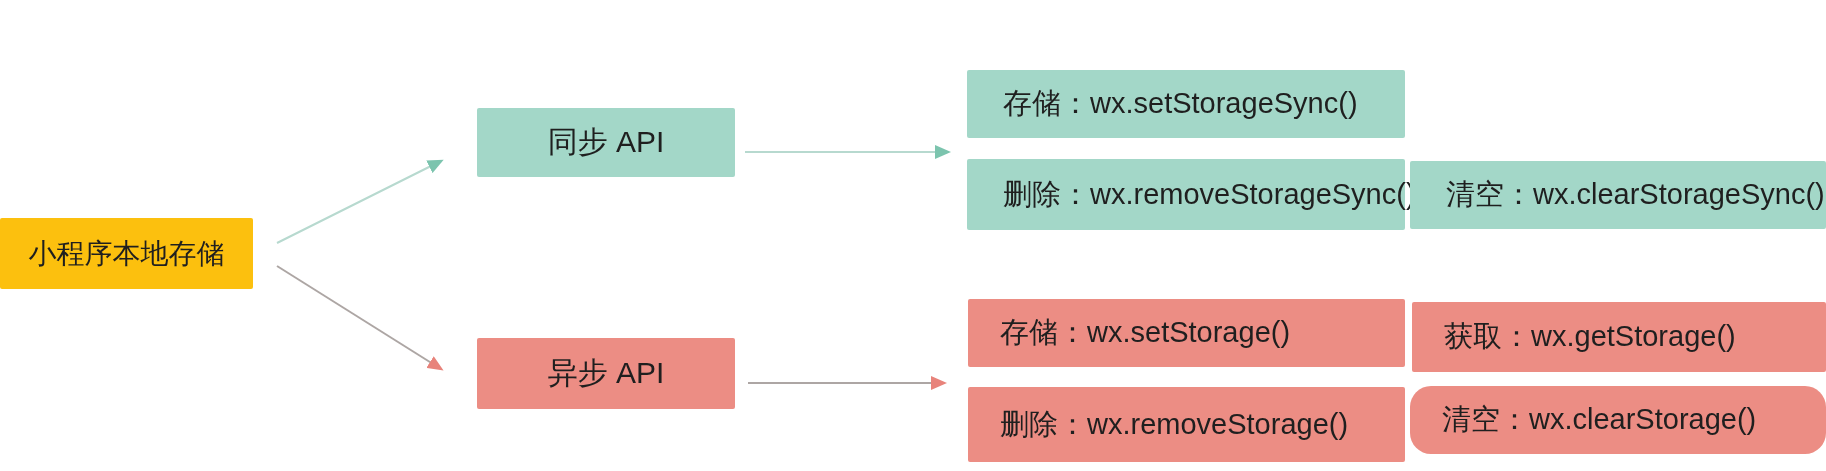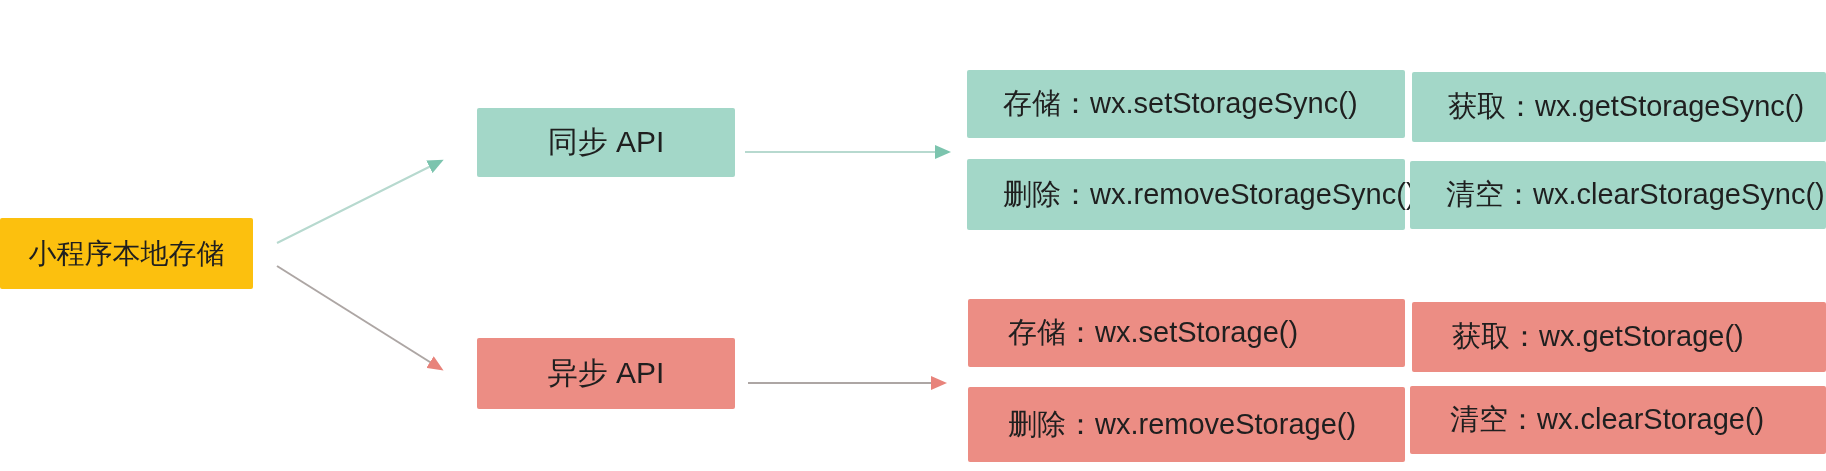--- a/index.html
+++ b/index.html
@@ -34,29 +34,29 @@
   .root-node{
     left:0;top:218px;width:253px;height:71px;
     background:var(--yellow);
     font-size:28px;
   }
   .branch{width:258px;height:69px;font-size:30px;}
   .branch.sync{left:477px;top:108px;background:var(--teal);}
   .branch.async{left:477px;top:338px;height:71px;background:var(--red);}
   .leaf{font-size:29px;}
   .leaf.teal{background:var(--teal);padding-left:36px;}
-  .leaf.red{background:var(--red);padding-left:40px;}
+  .leaf.red{background:var(--red);padding-left:32px;}
   .l1{left:967px;top:70px;width:438px;height:68px;}
   .l2{left:1412px;top:72px;width:414px;height:70px;}
   .l3{left:967px;top:159px;width:438px;height:71px;}
   .l4{left:1410px;top:161px;width:416px;height:68px;}
   .l5{left:968px;top:299px;width:437px;height:68px;}
   .l6{left:1412px;top:302px;width:414px;height:70px;}
   .l7{left:968px;top:387px;width:437px;height:75px;}
-  .l8{left:1410px;top:386px;width:416px;height:68px;}
+  .l8{left:1410px;top:386px;width:416px;height:68px;border-radius:21px;}
 </style>
 </head>
 <body>
 
 <div class="canvas">
 
   <svg class="connectors" viewBox="0 0 1826 471" xmlns="http://www.w3.org/2000/svg" aria-hidden="true">
     <defs>
       <marker id="ah-teal" markerWidth="16" markerHeight="14" refX="13" refY="7" orient="auto" markerUnits="userSpaceOnUse">
         <path d="M0,0 L16,7 L0,14 Z" style="fill:var(--arrow-teal)"></path>
@@ -79,23 +79,20 @@
     <span>小程序本地存储</span>
   </div>
 
   <div class="node branch async">
     <span>异步 API</span>
   </div>
 
   <div class="node leaf teal l1">
     <span>存储：wx.setStorageSync()</span>
   </div>
-  <div class="node leaf teal l2">
-    <span>获取：wx.getStorageSync()</span>
-  </div>
   <div class="node leaf teal l3">
     <span>删除：wx.removeStorageSync()</span>
   </div>
   <div class="node leaf teal l4">
     <span>清空：wx.clearStorageSync()</span>
   </div>
 
   <div class="node leaf red l5">
     <span>存储：wx.setStorage()</span>
   </div>

